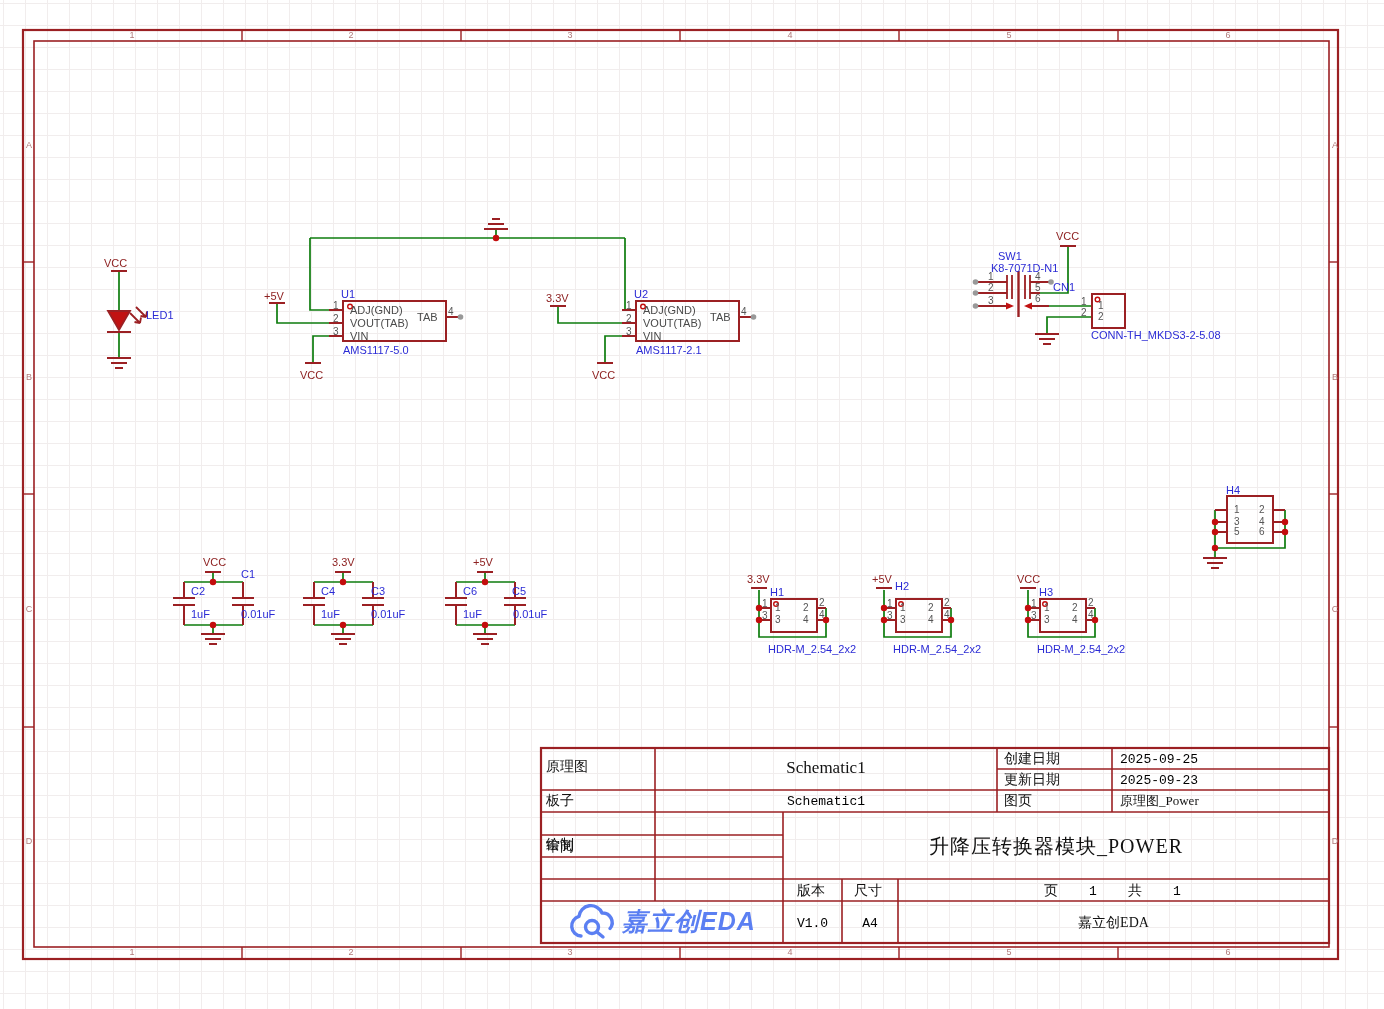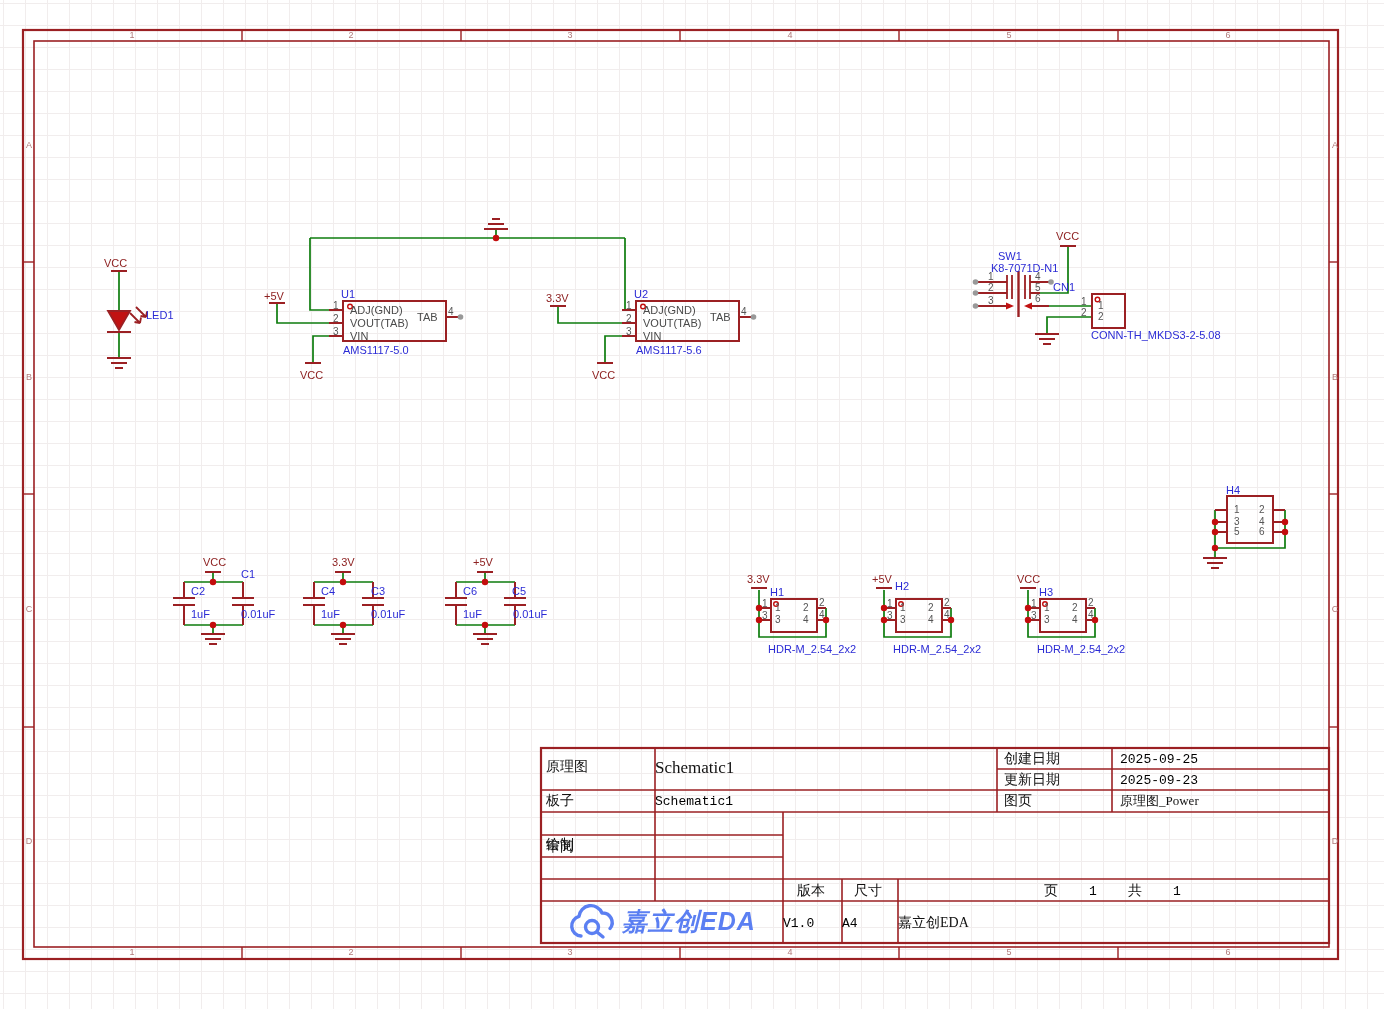--- a/index.html
+++ b/index.html
@@ -18,21 +18,21 @@
   svg.art{position:absolute;left:0;top:0;}
   .t{position:absolute;line-height:1;white-space:nowrap;font-size:11px;}
   .net{color:var(--netred);}
   .ref{color:var(--blue);}
   .pn{color:var(--pin);}
   .num{color:#555;font-size:10px;}
   .bl{color:#b07a7a;font-size:9px;text-align:center;width:20px;}
   .blr{color:#b07a7a;font-size:9px;width:10px;text-align:center;}
   .tb{color:#111;font-family:"Liberation Serif",serif;font-size:14px;}
   .mono{font-family:"Liberation Mono",monospace;font-size:13px;}
-  .ctr{text-align:left;}
+  .ctr{text-align:center;}
   .big-serif{font-size:17px;}
   .title-main{font-size:20px;letter-spacing:1px;}
   .logo-text{color:#5b7ff2;font-size:25px;font-weight:bold;font-style:italic;letter-spacing:1px;}
 </style>
 </head>
 <body>
 
 <div class="canvas">
 
 <svg class="art" width="1384" height="1009">
@@ -262,21 +262,21 @@
 <div class="t net" style="left:332px;top:557px">3.3V</div>
 <div class="t net" style="left:473px;top:557px">+5V</div>
 <div class="t net" style="left:747px;top:574px">3.3V</div>
 <div class="t net" style="left:872px;top:574px">+5V</div>
 <div class="t net" style="left:1017px;top:574px">VCC</div>
 
 <div class="t ref" style="left:146px;top:310px">LED1</div>
 <div class="t ref" style="left:341px;top:289px">U1</div>
 <div class="t ref" style="left:343px;top:345px">AMS1117-5.0</div>
 <div class="t ref" style="left:634px;top:289px">U2</div>
-<div class="t ref" style="left:636px;top:345px">AMS1117-5.6</div>
+<div class="t ref" style="left:636px;top:345px">AMS1117-2.1</div>
 <div class="t ref" style="left:998px;top:251px">SW1</div>
 <div class="t ref" style="left:991px;top:263px">K8-7071D-N1</div>
 <div class="t ref" style="left:1053px;top:282px">CN1</div>
 <div class="t ref" style="left:1091px;top:330px">CONN-TH_MKDS3-2-5.08</div>
 <div class="t ref" style="left:191px;top:586px">C2</div>
 <div class="t ref" style="left:191px;top:609px">1uF</div>
 <div class="t ref" style="left:241px;top:569px">C1</div>
 <div class="t ref" style="left:241px;top:609px">0.01uF</div>
 <div class="t ref" style="left:321px;top:586px">C4</div>
 <div class="t ref" style="left:321px;top:609px">1uF</div>
@@ -362,20 +362,21 @@
 <div class="t tb" style="left:1004px;top:752px">创建日期</div>
 <div class="t mono" style="left:1120px;top:753px">2025-09-25</div>
 <div class="t tb" style="left:1004px;top:773px">更新日期</div>
 <div class="t mono" style="left:1120px;top:774px">2025-09-23</div>
 <div class="t tb" style="left:546px;top:794px">板子</div>
 <div class="t mono ctr" style="left:655px;top:795px;width:342px">Schematic1</div>
 <div class="t tb" style="left:1004px;top:794px">图页</div>
 <div class="t tb" style="left:1120px;top:794px;font-size:13px">原理图_Power</div>
 <div class="t tb" style="left:546px;top:838px">绘制</div>
 <div class="t tb" style="left:546px;top:840px">审阅</div>
+<div class="t tb title-main ctr" style="left:783px;top:836px;width:546px">升降压转换器模块_POWER</div>
 <div class="t tb" style="left:797px;top:884px">版本</div>
 <div class="t tb" style="left:854px;top:884px">尺寸</div>
 <div class="t tb" style="left:1044px;top:884px">页</div>
 <div class="t mono" style="left:1089px;top:885px">1</div>
 <div class="t tb" style="left:1128px;top:884px">共</div>
 <div class="t mono" style="left:1173px;top:885px">1</div>
 <div class="t mono ctr" style="left:783px;top:917px;width:59px">V1.0</div>
 <div class="t mono ctr" style="left:842px;top:917px;width:56px">A4</div>
 <div class="t tb ctr" style="left:898px;top:916px;width:431px">嘉立创EDA</div>
 <div class="t logo-text" style="left:622px;top:909px">嘉立创EDA</div>

